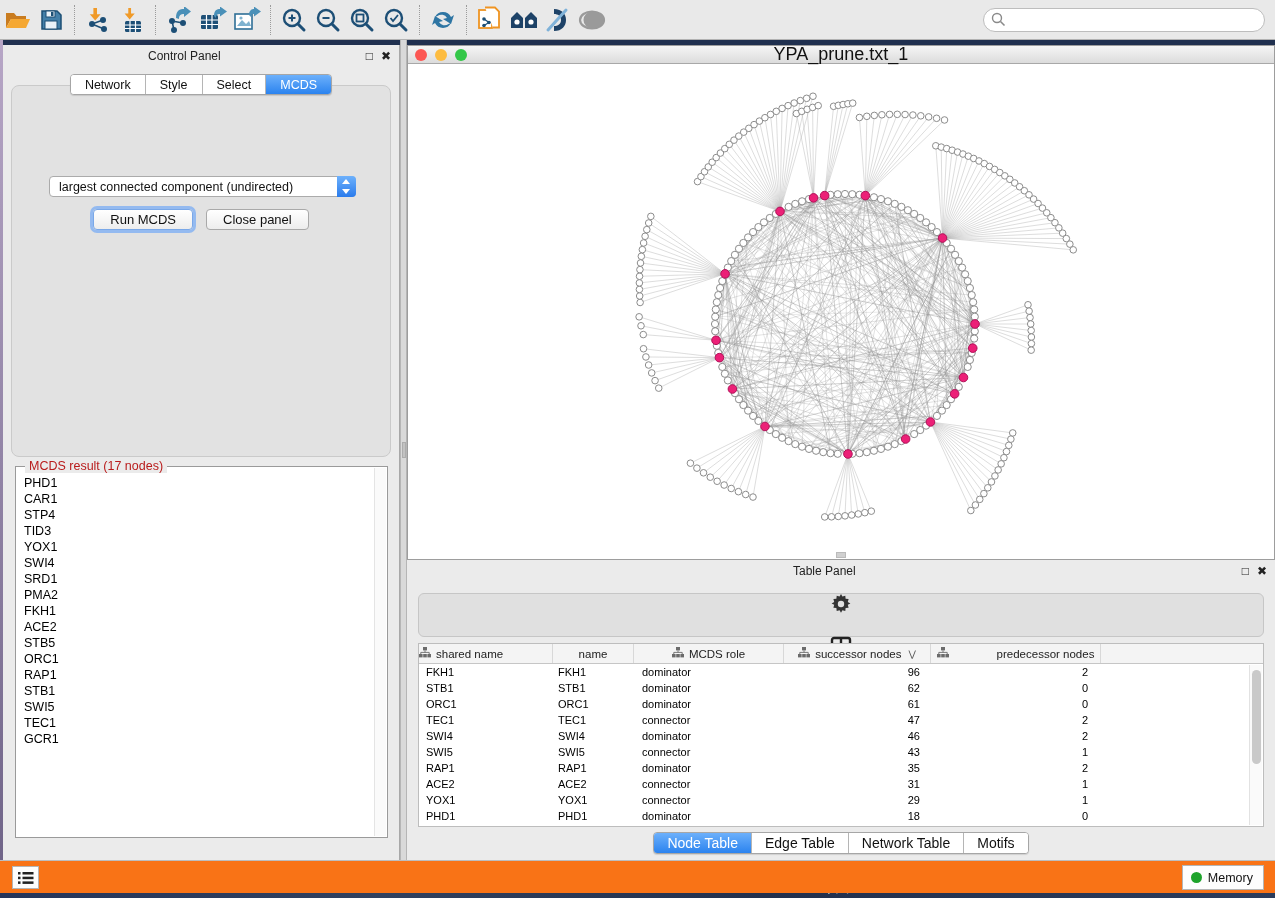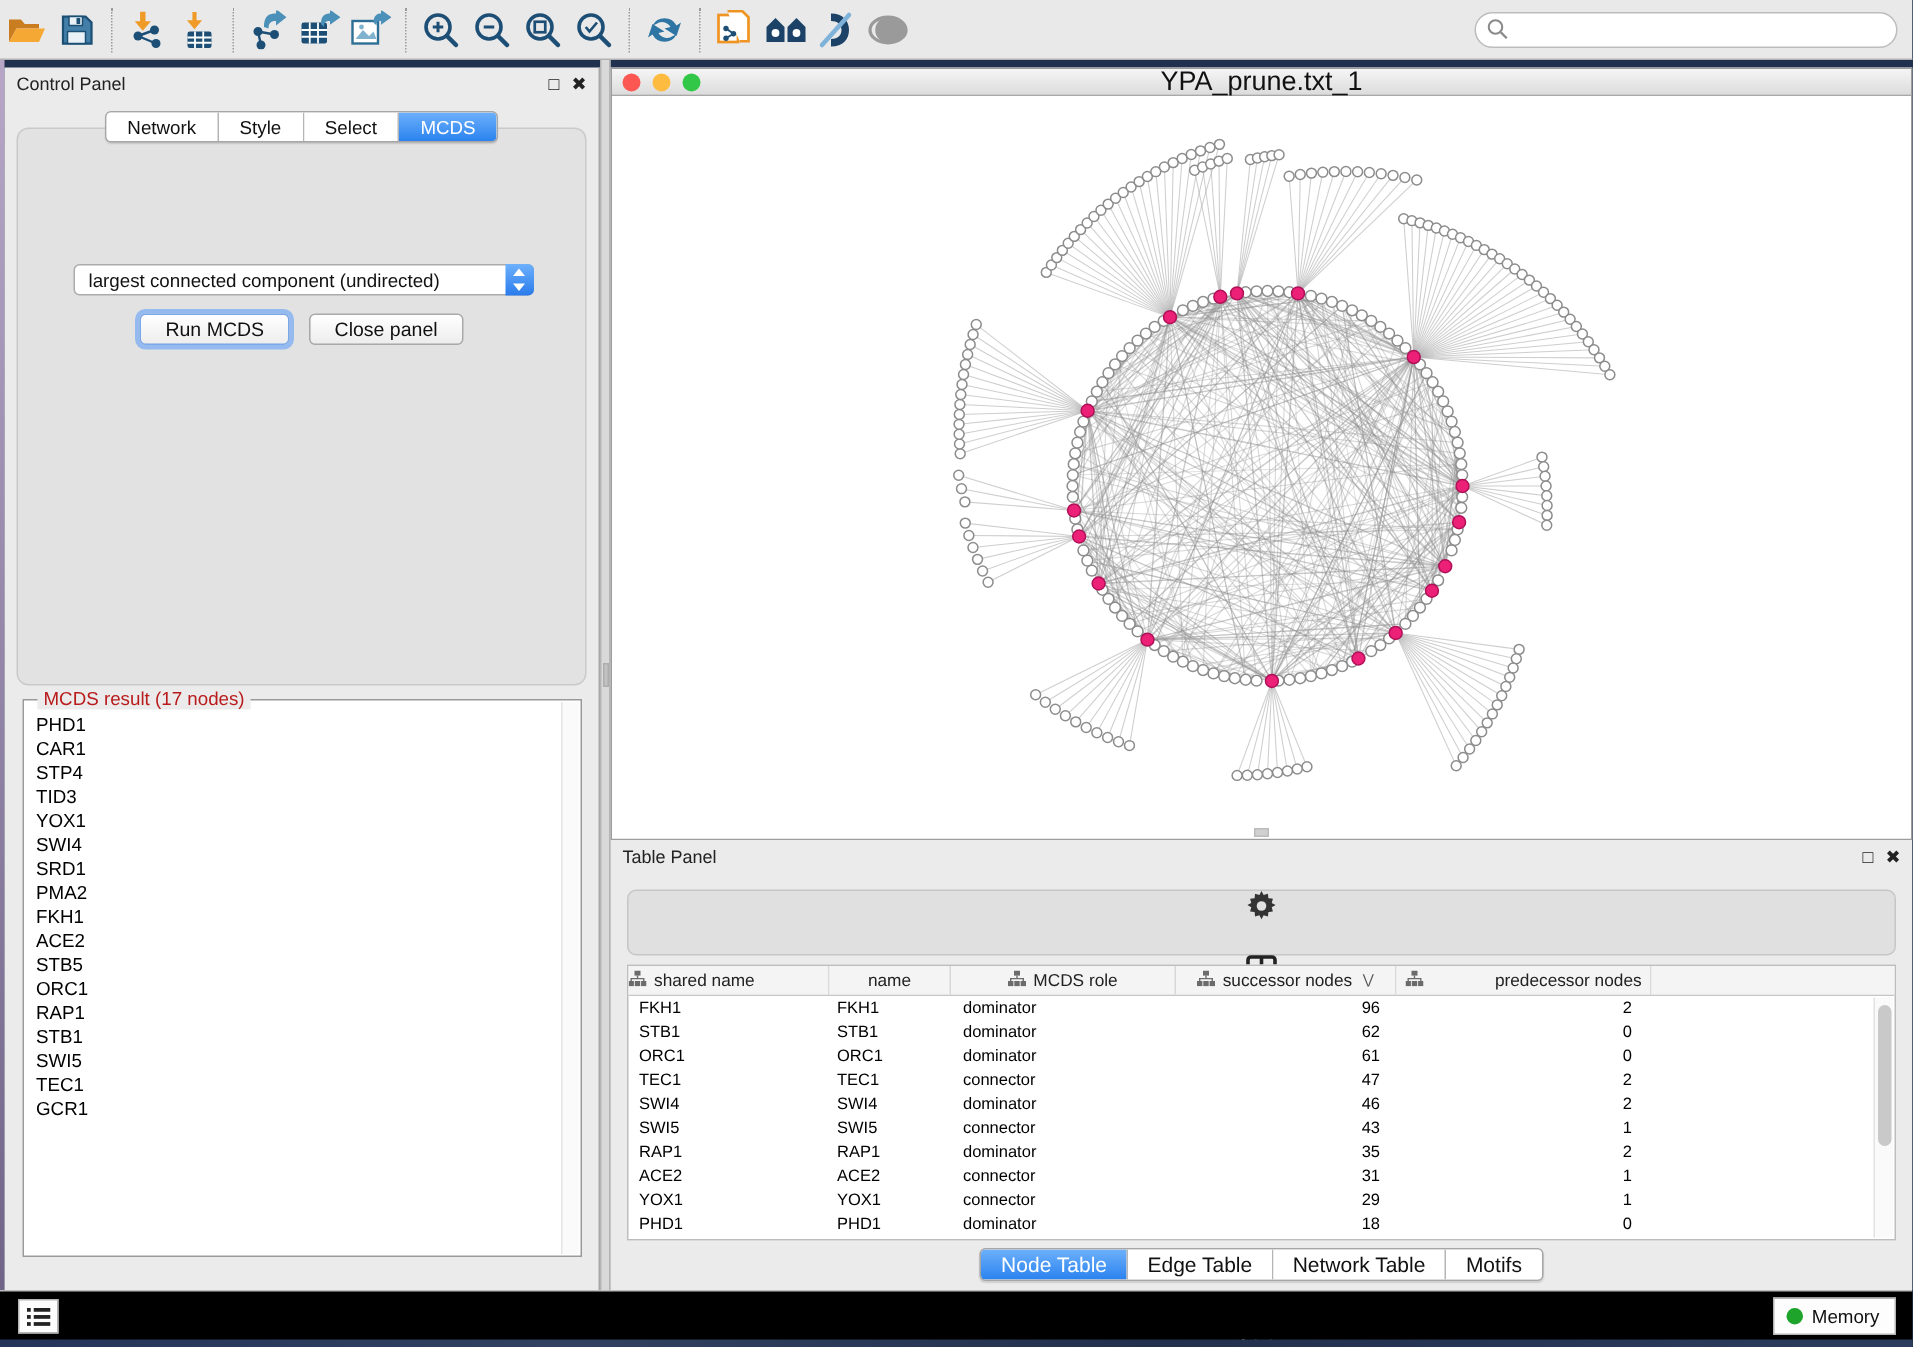--- a/index.html
+++ b/index.html
@@ -14,21 +14,21 @@
   
   .toolbar { position:absolute; left:0; top:0; width:1275px; height:40px; background:#e9e9e9; border-bottom:1px solid #b2b2b2; display:flex; align-items:center; }
   .tb-icon { width:34px; height:30px; display:flex; align-items:center; justify-content:center; cursor:pointer; flex:0 0 auto; }
   .tb-sep { width:1px; height:30px; border-left:1px dotted #9b9b9b; margin:0 6px; flex:0 0 auto; }
   .tb-spacer { flex:1 1 auto; }
   .searchbox { width:282px; height:24px; margin-right:10px; background:#fff; border:1px solid #bdbdbd; border-radius:12px; display:flex; align-items:center; padding-left:7px; }
   .searchbox input { border:none; outline:none; background:transparent; width:240px; height:18px; font-size:12px; margin-left:4px; }
 
   
   .cpanel { position:absolute; left:3px; top:45px; width:397px; height:815px; background:#ebebeb; border-right:1px solid #a8a8a8; }
-  .panel-titlebar { height:22px; display:flex; align-items:center; padding:0 8px; font-size:12px; color:#222; }
+  .panel-titlebar { height:22px; display:flex; align-items:center; padding:0 8px; font-size:12px; color:#222;text-align:center; }
   .panel-title { flex:1 1 auto; }
   .wbtn { font-size:12px; color:#222; margin-left:8px; cursor:pointer; line-height:1; }
   .cp-tabs { position:absolute; left:0; top:29px; width:100%; display:flex; justify-content:center; z-index:3; }
   .seg { display:flex; border:1px solid #a6a6a6; border-radius:4px; overflow:hidden; background:#fff; box-shadow:0 1px 1px rgba(0,0,0,.12); }
   .seg .tab { height:19px; padding:0 14px; font-size:12.5px; display:flex; align-items:center; background:#fff; color:#111; border-right:1px solid #b5b5b5; cursor:pointer; }
   .seg .tab:last-child { border-right:none;text-align:right; }
   .seg .tab.active { background:linear-gradient(#6cb0fb,#2b83ef); color:#fff; }
   .cp-inner { position:absolute; left:8px; right:8px; top:40px; height:372px; background:#e2e2e2; border:1px solid #cacaca; border-radius:8px; }
   .opt-label { text-align:center; margin-top:30px; font-size:13px; color:#111; }
   .combo { position:absolute; left:37px; right:34px; top:90px; height:21px; background:#fff; border:1px solid #ababab; border-radius:4px; display:flex; align-items:center; cursor:pointer; }
@@ -77,21 +77,21 @@
   .c2 { width:150px; padding-left:8px; }
   .c3 { width:147px; text-align:right; padding-right:11px; }
   .c4 { width:170px; text-align:right; padding-right:13px; }
   .cf { flex:1; }
   .tbl-scroll { position:absolute; right:1px; top:21px; bottom:1px; width:13px; background:#fafafa; border-left:1px solid #e2e2e2; }
   .tbl-thumb { position:absolute; left:1.5px; top:5px; width:9px; height:94px; background:#c9c9c9; border-radius:5px; }
   .tp-tabs { position:absolute; left:0; right:0; bottom:6px; display:flex; justify-content:center; }
   .tp-tabs .tab { height:20px; padding:0 13px; font-size:14px; }
 
   
-  .statusbar { position:absolute; left:0; right:0; top:860px; height:33px; background:#000000; border-top:1px solid #bdbdbd; }
+  .statusbar { position:absolute; left:0; right:0; top:860px; height:33px; background:#f97316; border-top:1px solid #bdbdbd; }
   .hist-btn { position:absolute; left:12px; top:5px; width:27px; height:23px; background:#fdfdfd; border:1px solid #b5b5b5; display:flex; align-items:center; justify-content:center; cursor:pointer; }
   .mem-btn { position:absolute; right:11px; top:4px; height:25px; padding:0 10px 0 8px; background:#fdfdfd; border:1px solid #b5b5b5; display:flex; align-items:center; gap:6px; font-size:12.5px; color:#111; cursor:pointer; }
   .mem-dot { width:11px; height:11px; border-radius:50%; background:#1ea32b; }
 </style>
 </head>
 <body>
 
 <div class="screen">
   <div class="desk-left"></div>
   <div class="desk-bottom"></div>

